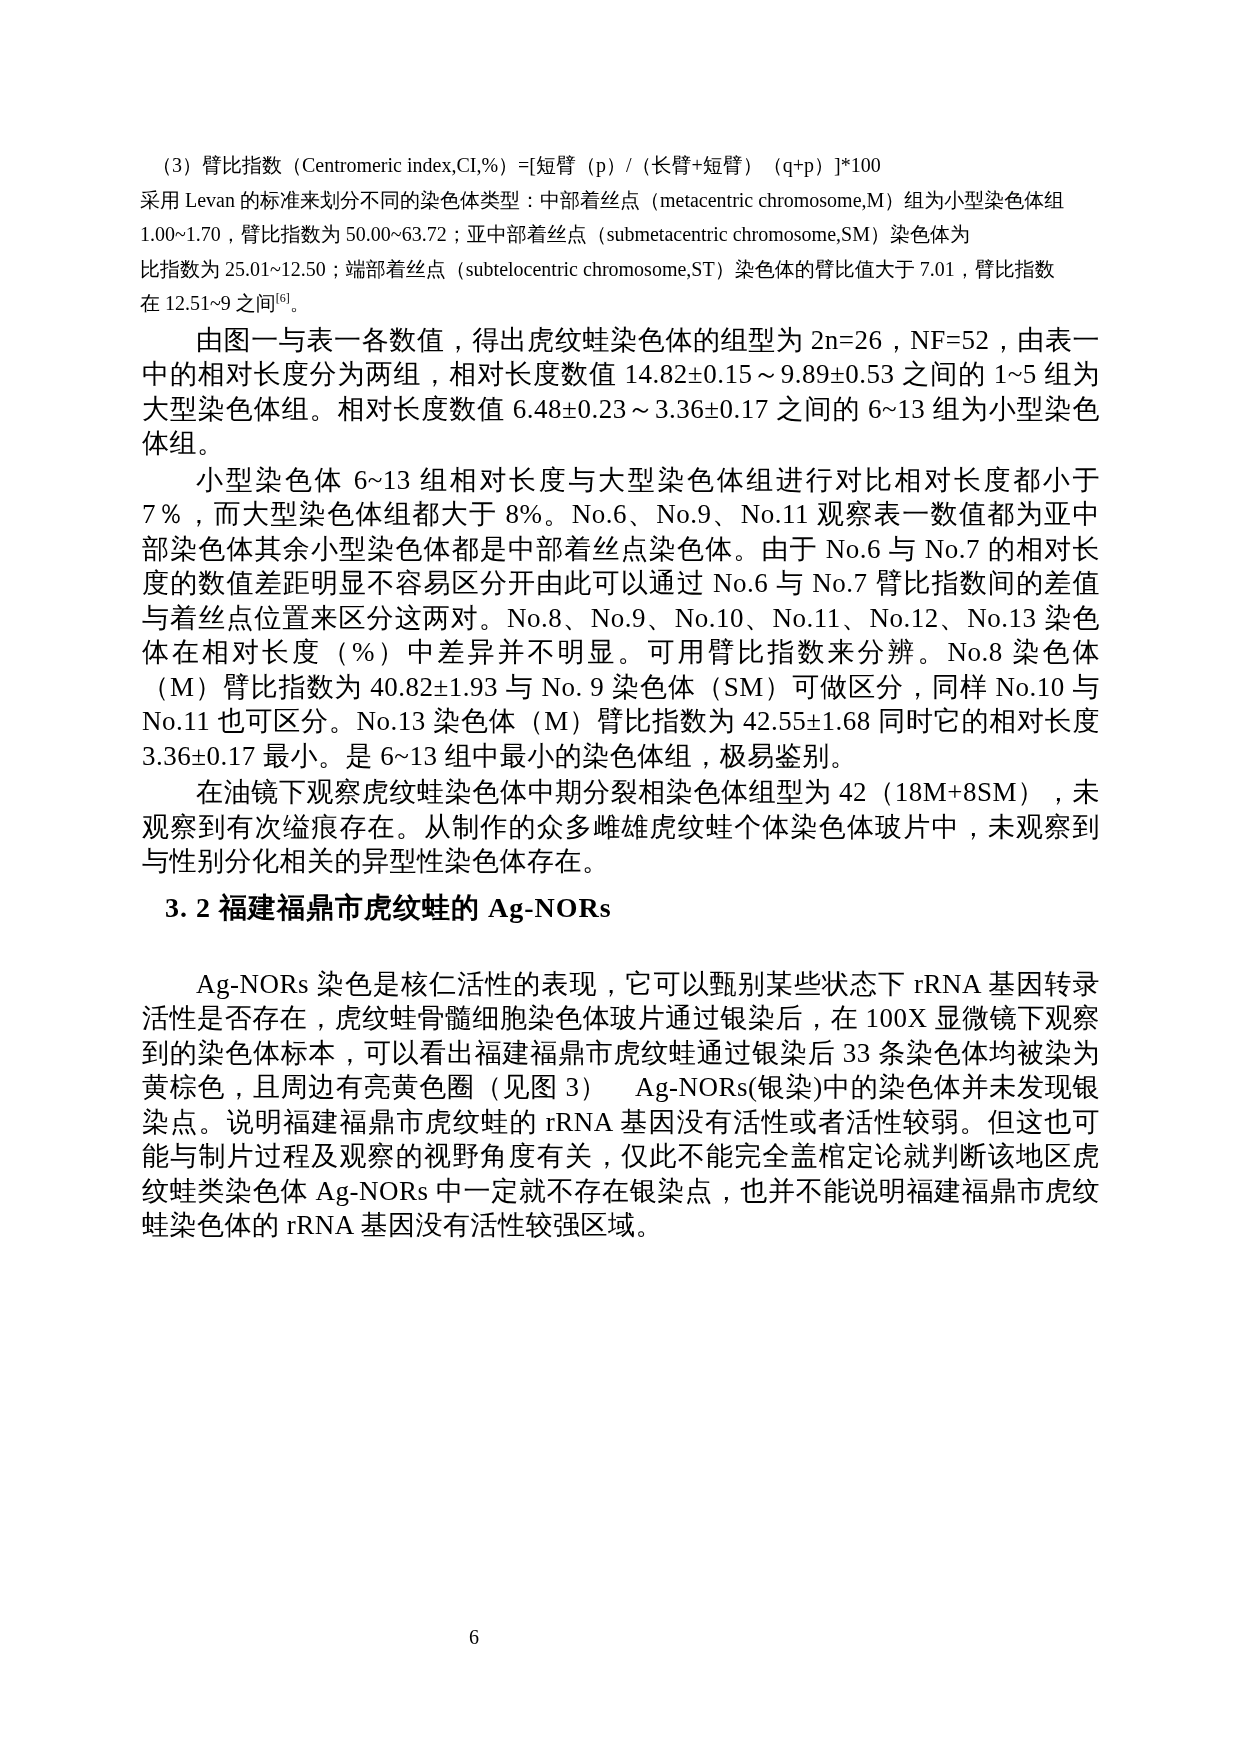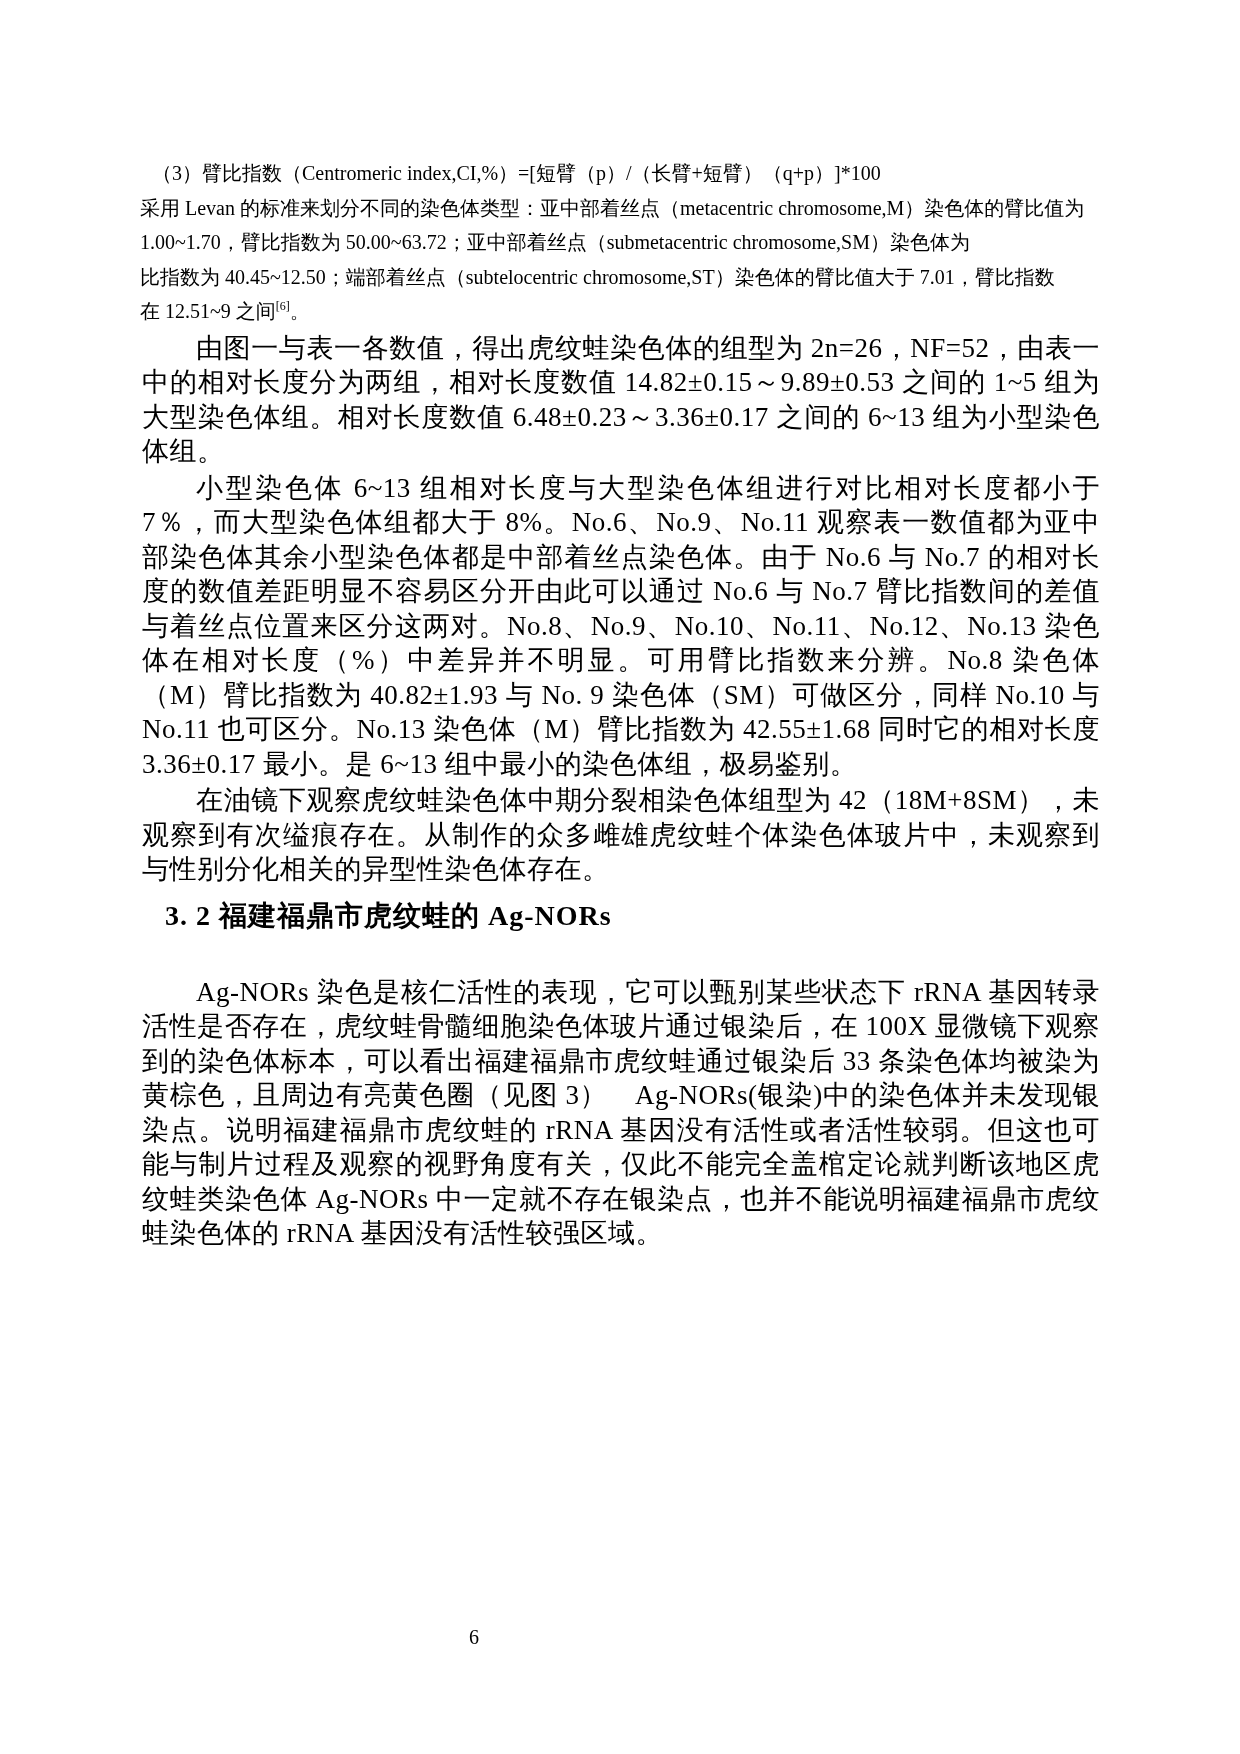--- a/index.html
+++ b/index.html
@@ -10,21 +10,21 @@
     height: 1754px;
     margin: 0 auto;
     background: #ffffff;
     color: #000000;
     font-family: "Liberation Serif", "DejaVu Serif", serif;
     overflow: hidden;
   }
   .content {
     position: absolute;
     left: 140px;
-    top: 156px;
+    top: 148px;
     width: 962px;
   }
   .note-line {
     margin: 0;
     font-size: 20px;
     line-height: 34.5px;
     text-align: justify;
   }
   .note-line.first { padding-left: 12px; }
   .note-line sup {
@@ -57,23 +57,23 @@
   }
 </style>
 </head>
 <body>
 
 <div class="page">
   <div class="content">
 
     <section>
       <p class="note-line first">（3）臂比指数（Centromeric index,CI,%）=[短臂（p）/（长臂+短臂）（q+p）]*100</p>
-      <p class="note-line">采用 Levan 的标准来划分不同的染色体类型：亚中部着丝点（metacentric chromosome,M）染色体的臂比值为</p>
+      <p class="note-line">采用 Levan 的标准来划分不同的染色体类型：中部着丝点（metacentric chromosome,M）组为小型染色体组</p>
       <p class="note-line">1.00~1.70，臂比指数为 50.00~63.72；亚中部着丝点（submetacentric chromosome,SM）染色体为</p>
-      <p class="note-line">比指数为 40.45~12.50；端部着丝点（subtelocentric chromosome,ST）染色体的臂比值大于 7.01，臂比指数</p>
+      <p class="note-line">比指数为 25.01~12.50；端部着丝点（subtelocentric chromosome,ST）染色体的臂比值大于 7.01，臂比指数</p>
       <p class="note-line"><span>在 12.51~9 之间</span><sup>[6]</sup><span>。</span></p>
     </section>
 
     <section>
       <p class="body-para">由图一与表一各数值，得出虎纹蛙染色体的组型为 2n=26，NF=52，由表一中的相对长度分为两组，相对长度数值 14.82±0.15～9.89±0.53 之间的 1~5 组为大型染色体组。相对长度数值 6.48±0.23～3.36±0.17 之间的 6~13 组为小型染色体组。</p>
       <p class="body-para">小型染色体 6~13 组相对长度与大型染色体组进行对比相对长度都小于 7％，而大型染色体组都大于 8%。No.6、No.9、No.11 观察表一数值都为亚中部染色体其余小型染色体都是中部着丝点染色体。由于 No.6 与 No.7 的相对长度的数值差距明显不容易区分开由此可以通过 No.6 与 No.7 臂比指数间的差值与着丝点位置来区分这两对。No.8、No.9、No.10、No.11、No.12、No.13 染色体在相对长度（%）中差异并不明显。可用臂比指数来分辨。No.8 染色体（M）臂比指数为 40.82±1.93 与 No. 9 染色体（SM）可做区分，同样 No.10 与 No.11 也可区分。No.13 染色体（M）臂比指数为 42.55±1.68 同时它的相对长度 3.36±0.17 最小。是 6~13 组中最小的染色体组，极易鉴别。</p>
       <p class="body-para">在油镜下观察虎纹蛙染色体中期分裂相染色体组型为 42（18M+8SM），未观察到有次缢痕存在。从制作的众多雌雄虎纹蛙个体染色体玻片中，未观察到与性别分化相关的异型性染色体存在。</p>
     </section>
 
     <h2 class="section-heading">3. 2 福建福鼎市虎纹蛙的 Ag-NORs</h2>

